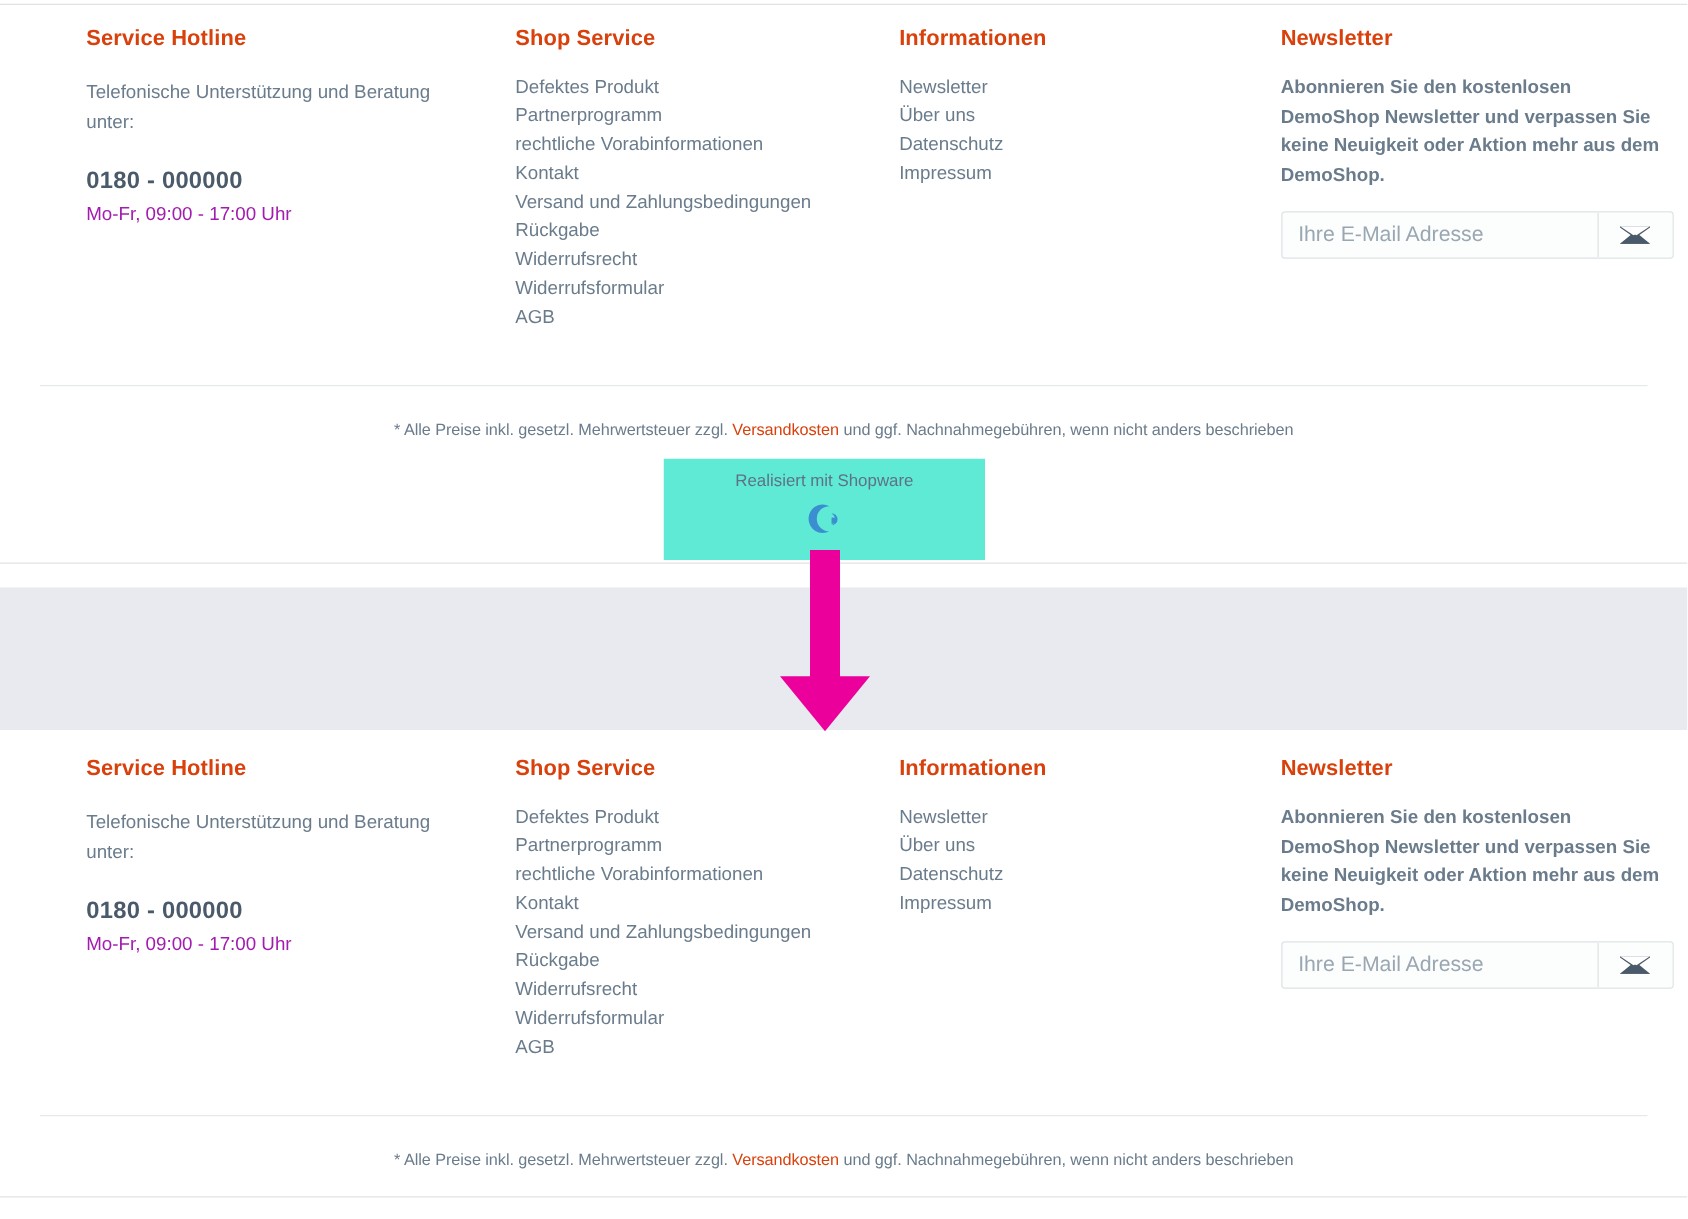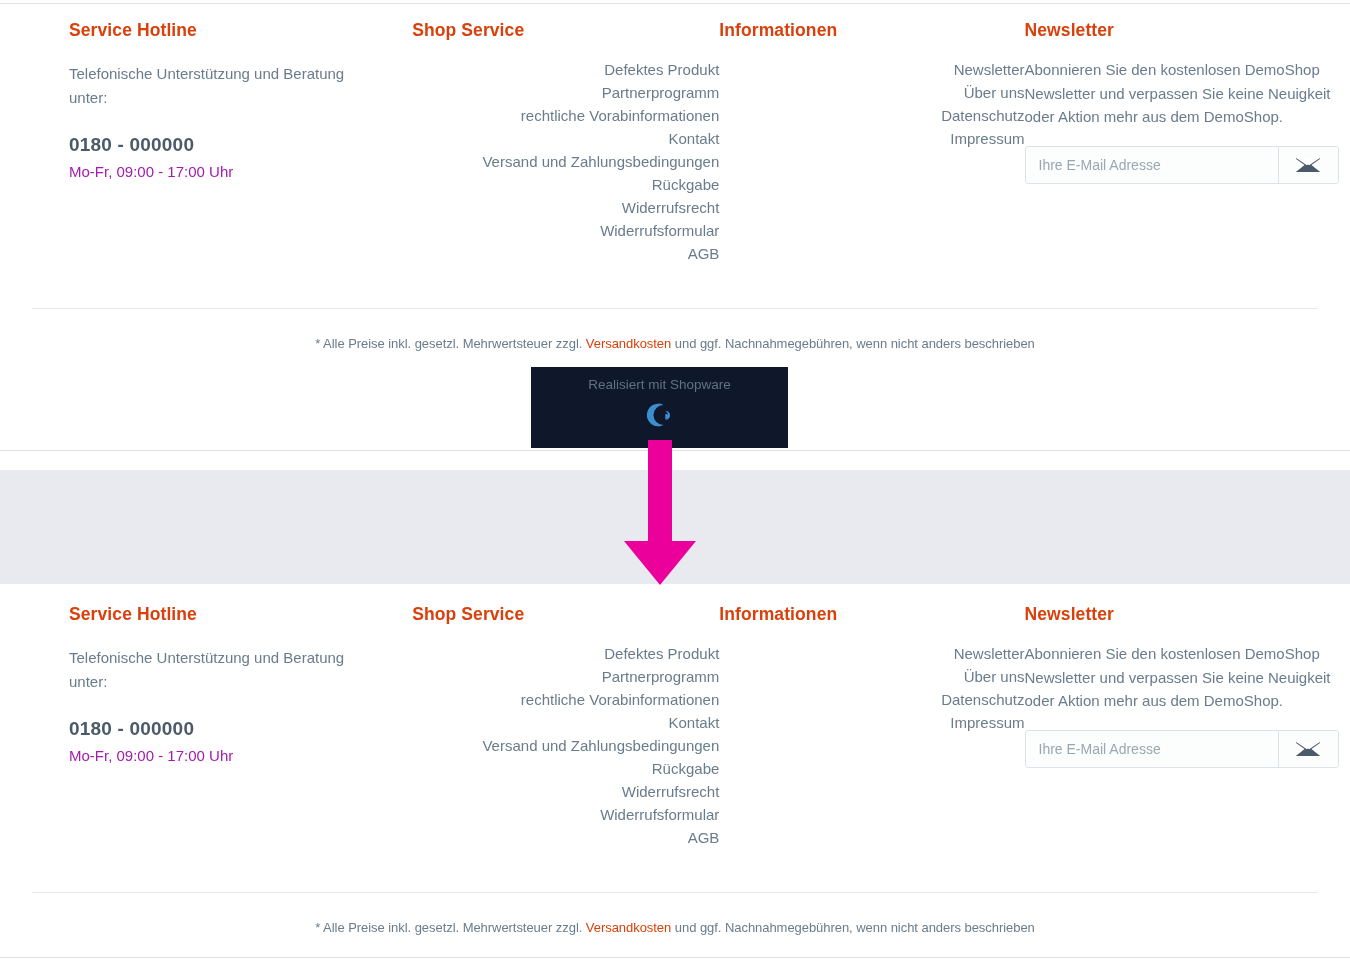--- a/index.html
+++ b/index.html
@@ -49,52 +49,53 @@
     margin-top: 24px;
     letter-spacing: .2px;
   }
   .hotline-hours {
     color: #a21caf;
     font-size: 15px;
     line-height: 22px;
     margin-top: 5px;
   }
 
-  .link-list { list-style: none; text-align: right; }
+  .link-list { list-style: none; }
   .link-list li {
     color: #6a7c8c;
     font-size: 15px;
     line-height: 23px;
     cursor: pointer;
   }
 
   .news-text {
     color: #6a7c8c;
     font-size: 15px;
     line-height: 23.5px;
     width: 310px;
+    font-weight: bold;
   }
   .news-form {
     display: flex;
     margin-top: 17px;
     width: 314px;
     height: 38px;
     border: 1px solid #dde2e6;
     border-radius: 3px;
     background: #fcfdfd;
     overflow: hidden;
   }
   .news-input {
     flex: 1;
     border: 0;
     background: transparent;
     outline: none;
     padding: 0 13px;
     font-family: "Liberation Sans", sans-serif;
-    font-size: 14px;
+    font-size: 17px;
     color: #000000;
   }
   .news-input::placeholder { color: #9aa7b2; }
   .news-submit {
     width: 60px;
     border: 0;
     border-left: 1px solid #dde2e6;
     background: #fcfdfd;
     cursor: pointer;
     display: flex;
@@ -122,21 +123,21 @@
   .top-rule {
     position: absolute; left: 0; top: 3px;
     width: 1350px; height: 1px; background: #dfe3e7;
   }
 
   
   .sw-badge {
     position: absolute;
     left: 531px; top: 367px;
     width: 257px; height: 81px;
-    background: #0f172a;
+    background: #5eead4;
     text-align: center;
   }
   .sw-badge-text {
     color: #5f7285;
     font-size: 13.5px;
     line-height: 16px;
     padding-top: 10px;
   }
   .sw-logo { margin-top: 8px; display: inline-block; }
 

